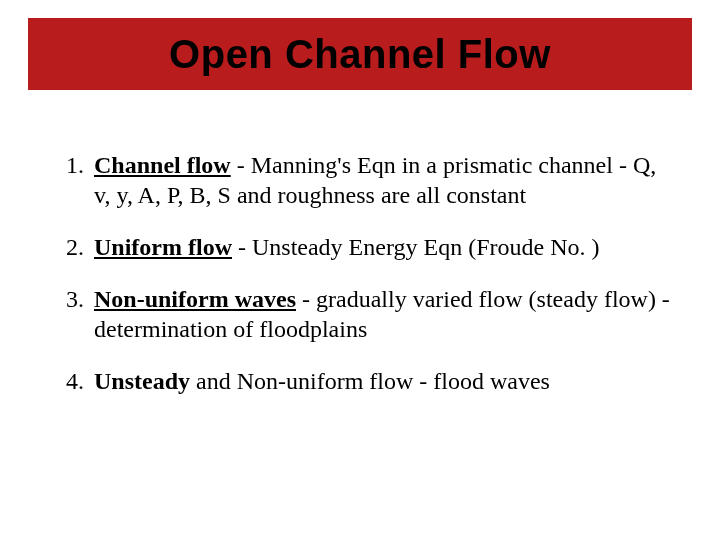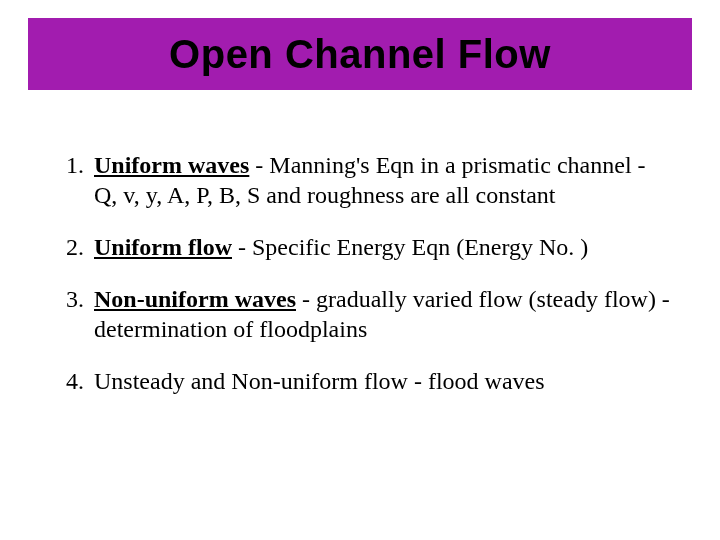--- a/index.html
+++ b/index.html
@@ -16,21 +16,21 @@
     height: 540px;
     position: relative;
     box-sizing: border-box;
   }
   .title-bar {
     position: absolute;
     top: 18px;
     left: 28px;
     width: 664px;
     height: 72px;
-    background: #a21caf;
+    background: #b91c1c;
     display: flex;
     align-items: center;
     justify-content: center;
   }
   .title-text {
     font-family: Arial, Helvetica, sans-serif;
     font-weight: bold;
     font-size: 40px;
     color: #000;
     letter-spacing: 0.5px;
@@ -49,38 +49,38 @@
   }
   ol.points > li {
     margin-bottom: 22px;
     padding-left: 4px;
   }
   .term {
     font-weight: bold;
     text-decoration: underline;
   }
   .lead {
-    font-weight: normal;
+    font-weight: bold;
   }
 </style>
 </head>
 <body>
 
 <div class="slide">
   <div class="title-bar">
     <div class="title-text">Open Channel Flow</div>
   </div>
 
   <div class="content">
     <ol class="points">
       <li>
-        <span class="term">Uniform waves</span><span> - Manning's Eqn in a prismatic channel - Q, v, y, A, P, B, S and roughness are all constant</span>
+        <span class="term">Channel flow</span><span> - Manning's Eqn in a prismatic channel - Q, v, y, A, P, B, S and roughness are all constant</span>
       </li>
       <li>
-        <span class="term">Uniform flow</span><span> - Specific Energy Eqn (Energy No. )</span>
+        <span class="term">Uniform flow</span><span> - Unsteady Energy Eqn (Froude No. )</span>
       </li>
       <li>
         <span class="term">Non-uniform waves</span><span> - gradually varied flow (steady flow) - determination of floodplains</span>
       </li>
       <li>
         <span class="lead">Unsteady</span><span> and Non-uniform flow - flood waves</span>
       </li>
     </ol>
   </div>
 </div>

